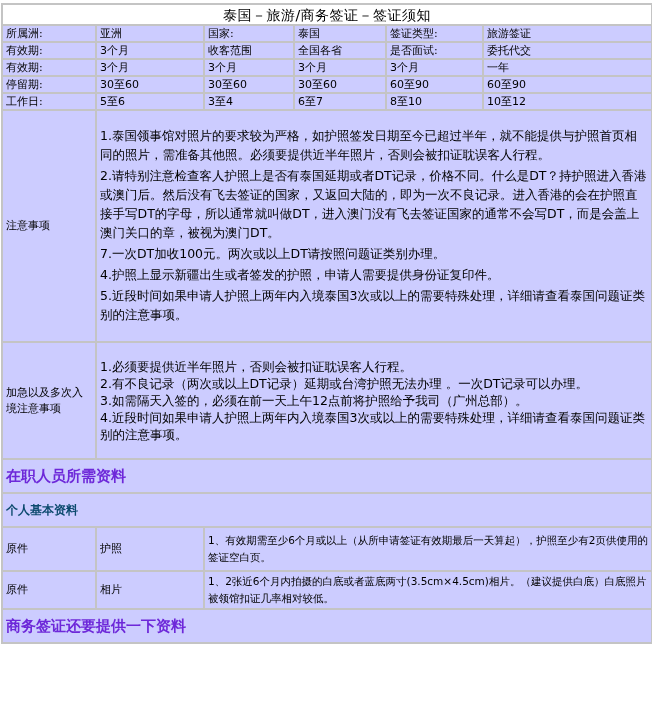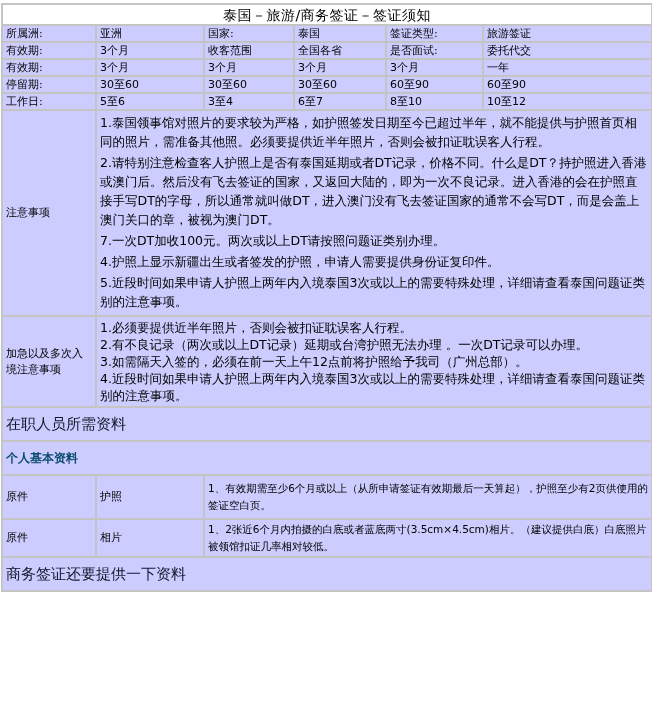--- a/index.html
+++ b/index.html
@@ -1,24 +1,24 @@
 <!DOCTYPE html>
 <html><head>
 <meta charset="utf-8">
 <style>
   html, body { margin:0; padding:0; background:#ffffff; }
   body { width:652px; height:707px; overflow:hidden; font-family:"DejaVu Sans", sans-serif; color:#000; }
   table.visa { border-collapse:collapse; table-layout:fixed; width:650px; margin-top:3px; margin-left:1px; }
   table.visa td { border:2px solid #c4c4c4; background:#ccccff; font-size:11px; line-height:14px; padding:0 3px; vertical-align:middle; overflow:hidden; white-space:nowrap; }
   td.title { background:#ffffff !important; text-align:center; font-size:14px !important; font-weight:normal; height:19px; letter-spacing:0.5px; }
   tr.kv td { height:15px; }
-  td.note { white-space:normal !important; font-size:12.5px !important; line-height:19px !important; padding:2px 3px !important; }
+  td.note { white-space:normal !important; font-size:12.5px !important; line-height:19px !important; padding:15px 3px !important; }
   td.note p { margin:0 0 2px 0; }
   td.label-wrap { white-space:normal !important; line-height:16px !important; }
-  td.red { color:#0f172a; font-weight:normal; font-size:15px !important; height:32px; }
+  td.red { color:#6d28d9; font-weight:bold; font-size:15px !important; height:32px; }
   td.bold { font-weight:bold; font-size:12px !important; height:32px; color:#0c4a6e; }
   td.desc { white-space:normal !important; font-size:10.5px !important; line-height:17px !important; }
   tr.doc td { height:42px; }
   tr.doc2 td { height:36px; }
   tr.doc3 td { height:28px; }
 </style>
 </head>
 <body>
 
 <table class="visa">

